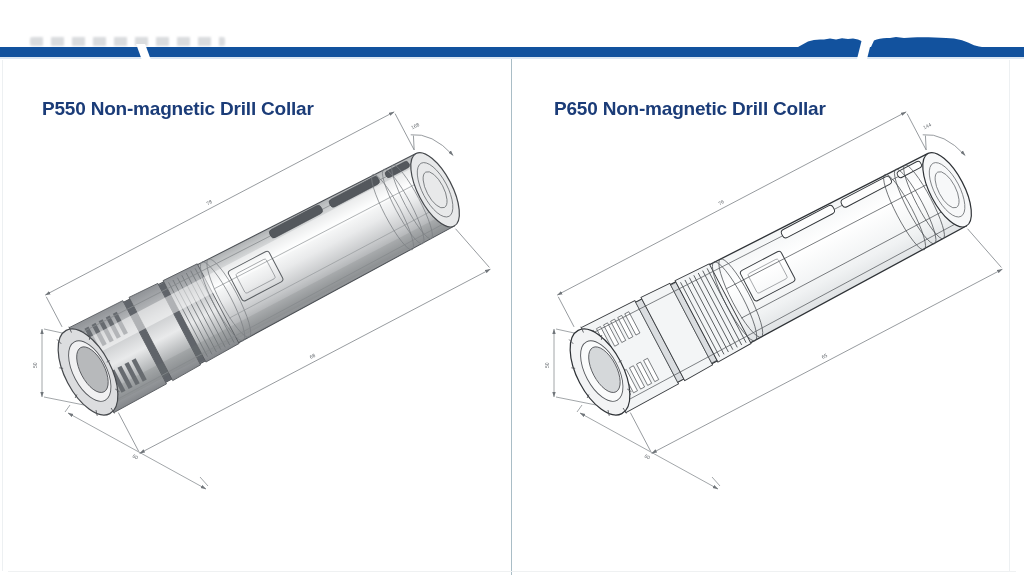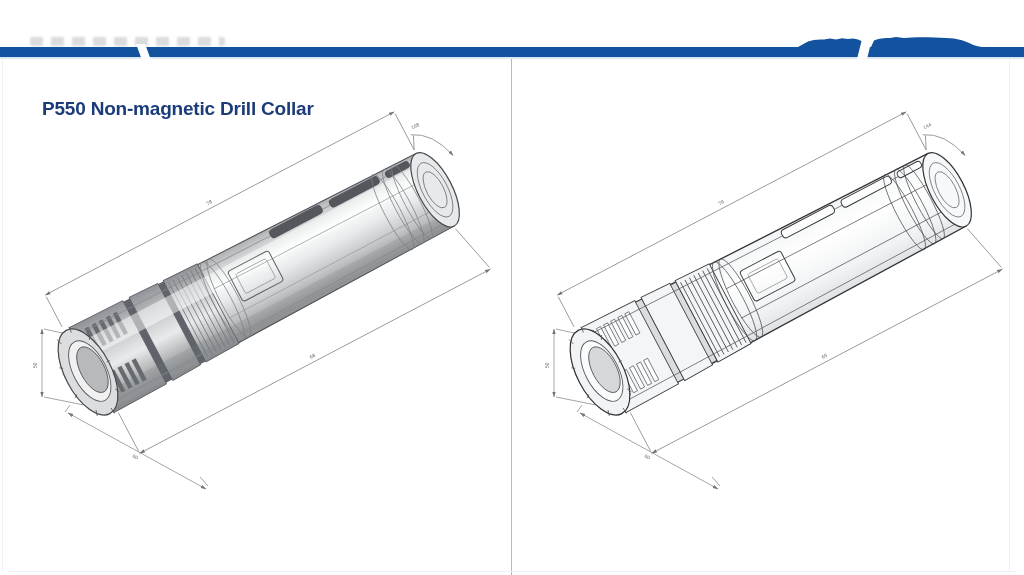--- a/index.html
+++ b/index.html
@@ -185,20 +185,21 @@
           <text class="dimtext" x="206" y="92" text-anchor="middle">68</text>
           <path class="dim" d="M392,-45 L398,-58"></path>
           <path class="dim" d="M396,-60 Q416,-52 424,-22" marker-end="url(#arrL)"></path>
           <text class="dimtext" x="404" y="-64" text-anchor="middle">168</text>
         </g>
       </g>
     </svg>
   </section>
 
   <section class="panel panel-right">
+    <h2 class="panel-title">P650 Non-magnetic Drill Collar</h2>
 
     <svg class="drawing wireframe" width="492" height="460" viewBox="0 0 492 460">
       <defs>
         <linearGradient id="gBodyR" x1="0" y1="0" x2="0" y2="1">
           <stop offset="0" stop-color="#f2f4f5"></stop>
             <stop offset="0.35" stop-color="#ffffff"></stop>
           <stop offset="0.75" stop-color="#f0f2f3"></stop>
             <stop offset="1" stop-color="#dde0e2"></stop>
         </linearGradient>
         <marker id="arrR" markerWidth="9" markerHeight="7" refX="8" refY="3.5" orient="auto-start-reverse">

